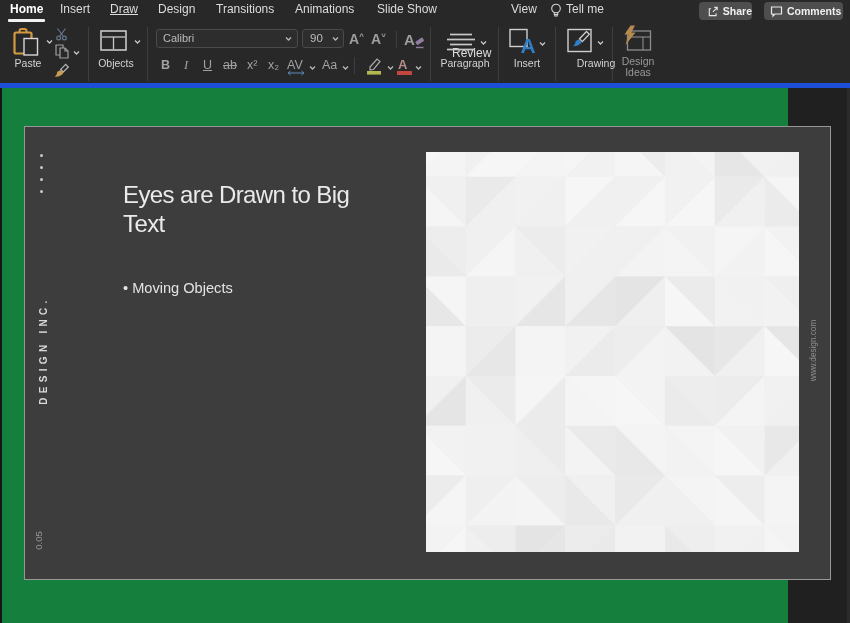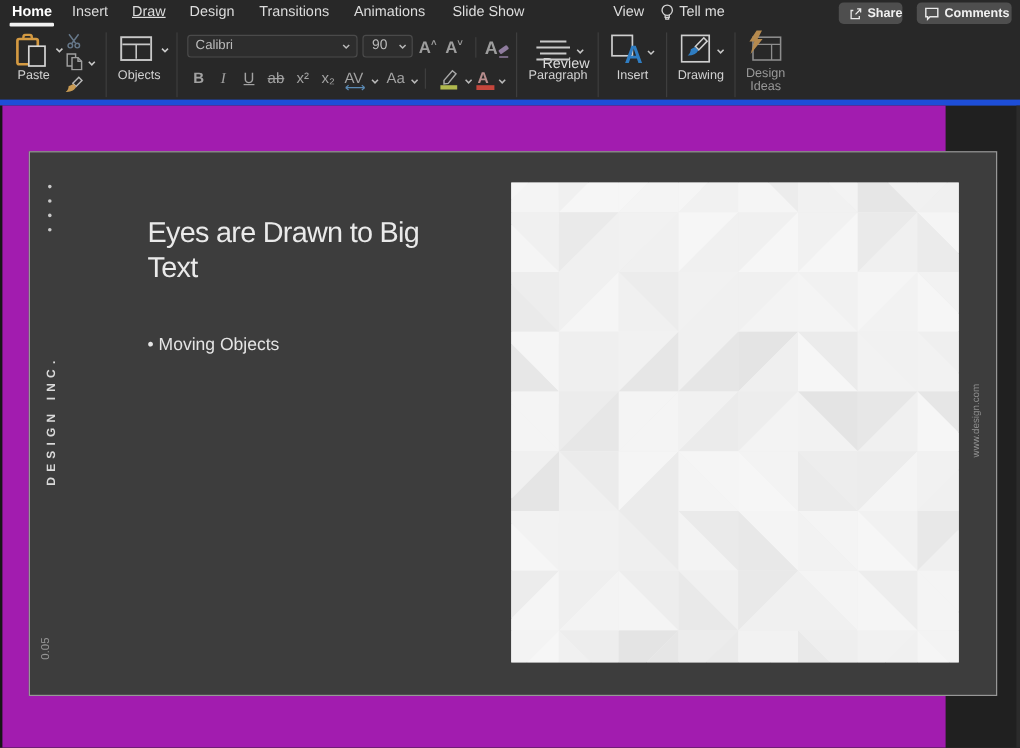--- a/index.html
+++ b/index.html
@@ -8,21 +8,21 @@
 .abs { position:absolute; }
 #chrome { position:absolute; left:0; top:0; width:850px; height:88px; background:#282828; border-bottom:5px solid #1d4ed8; }
 .tab { position:absolute; top:2px; font-size:12px; color:#dcdcdc; white-space:nowrap; }
 .sep { position:absolute; width:1px; background:#3e3e3e; }
 .lbl { position:absolute; font-size:10.5px; color:#d2d2d2; text-align:center; white-space:nowrap; }
 .dim { color:#999999; }
 .btn { position:absolute; top:2px; height:18px; background:#4e4e4e; border-radius:4px;
   color:#f0f0f0; font-size:10.5px; font-weight:bold; display:flex; align-items:center; }
 .chev { position:absolute; width:9px; height:9px; }
 .fmt { font-size:12.5px; color:#a2a2a2; }
-#canvas { position:absolute; left:0; top:88px; width:788px; height:535px; background:#a21caf; }
+#canvas { position:absolute; left:0; top:88px; width:788px; height:535px; background:#15803d; }
 #slide { position:absolute; left:24px; top:38px; width:807px; height:454px; background:#3d3d3d; border:1px solid #979797; }
 .vtext { position:absolute; white-space:nowrap; transform:rotate(-90deg); transform-origin:center; }
 </style>
 </head>
 <body>
 <div id="chrome">
 
   <div class="tab" style="left:10px; color:#fff; font-weight:bold;">Home</div>
   <div class="abs" style="left:8px; top:19px; width:37px; height:2.5px; background:#f2f2f2; border-radius:1px;"></div>
   <div class="tab" style="left:60px;">Insert</div>
@@ -165,21 +165,21 @@
   <div class="lbl" style="left:503px; top:57px; width:48px;">Insert</div>
 
   <svg class="abs" style="left:567px; top:28px;" width="28" height="26" viewBox="0 0 28 26">
     <rect x="1" y="1.5" width="23" height="22" fill="none" stroke="#cfcfcf" stroke-width="1.4"></rect>
     <path d="M19.5 3.5 l2.8 2.8 -7 7.3 -2.8-2.8 z" fill="none" stroke="#cfcfcf" stroke-width="1.3"></path>
     <path d="M12 11.2 l2.9 2.9 c-1.6 2.8 -4.8 4.4 -8.9 4.2 c1.9-1.6 2.5-3.2 2.7-5.3 z" fill="#2f7dc2"></path>
   </svg>
   <svg class="chev" style="left:596px; top:38px;" viewBox="0 0 9 9">
       <path d="M2 3.5 l2.5 2.5 2.5-2.5" fill="none" stroke="#c9c9c9" stroke-width="1.3"></path>
     </svg>
-  <div class="lbl" style="left:560px; top:57px; width:48px;">Drawing</div>
+  <div class="lbl" style="left:572px; top:57px; width:48px;">Drawing</div>
 
   <svg class="abs" style="left:622px; top:25px;" width="32" height="27" viewBox="0 0 32 27">
     <rect x="5.5" y="6" width="23" height="19" fill="none" stroke="#8d8d8d" stroke-width="1.3"></rect>
     <line x1="5.5" y1="12" x2="28.5" y2="12" stroke="#8d8d8d" stroke-width="1.1"></line>
     <line x1="21" y1="12" x2="21" y2="25" stroke="#8d8d8d" stroke-width="1.1"></line>
     <path d="M8.5 0.5 L2.5 9.5 h4 L3.5 20 L13.5 7.5 h-4.2 L13 0.5 z" fill="#b68a4e"></path>
   </svg>
   <div class="lbl dim" style="left:612px; top:56px; width:52px; line-height:11px;">Design<br>Ideas</div>
 </div>
 <div id="canvas">

